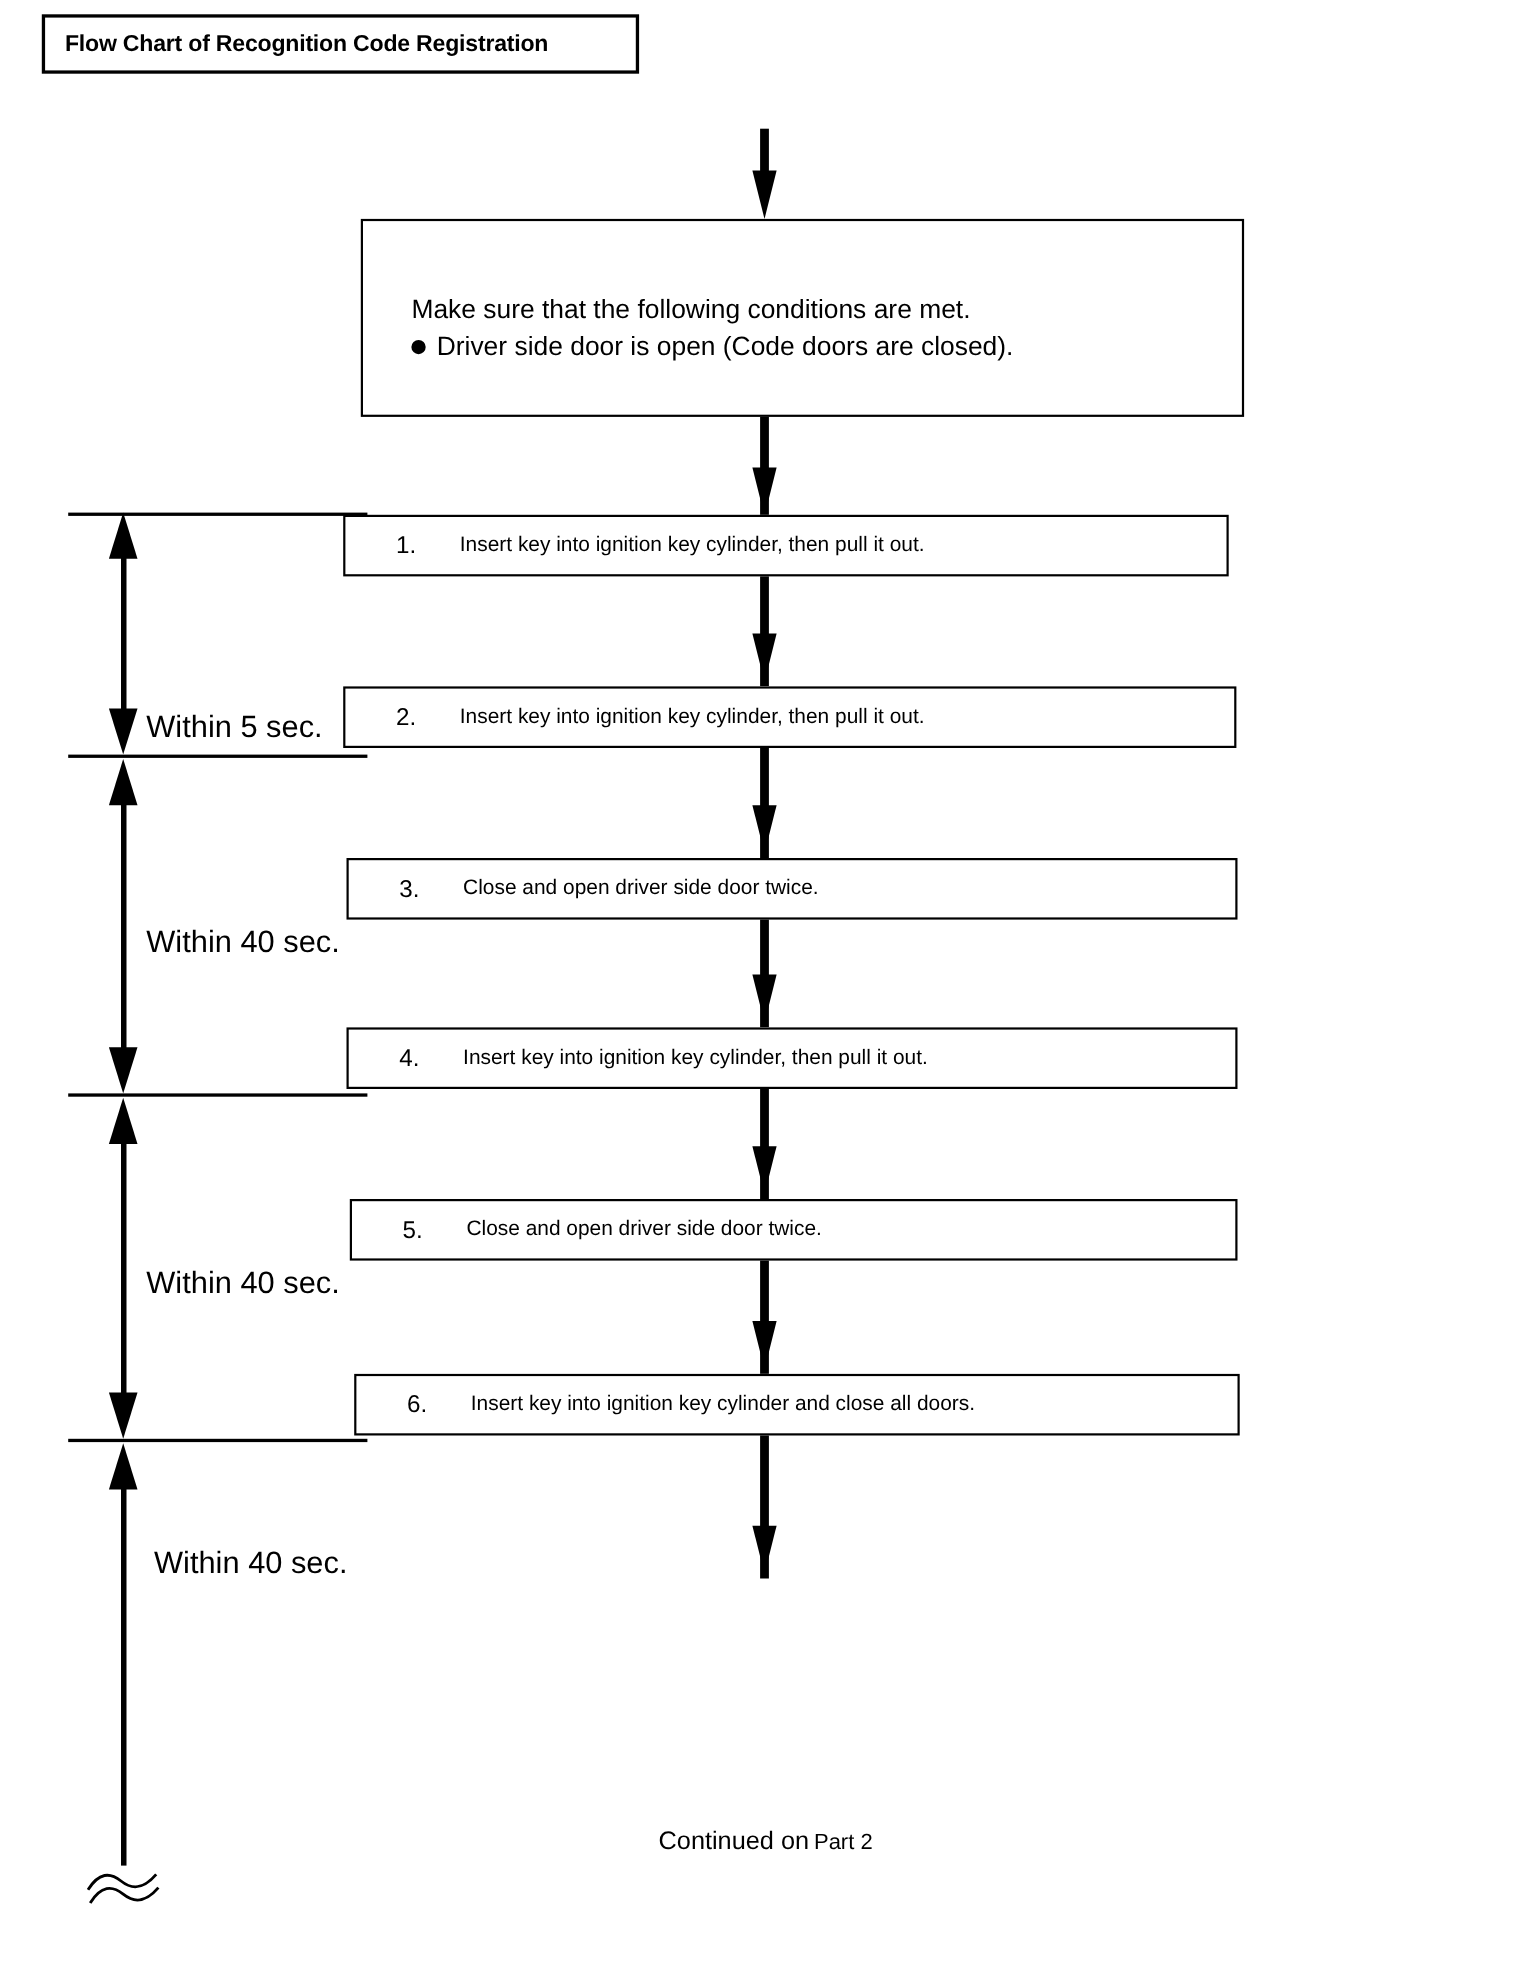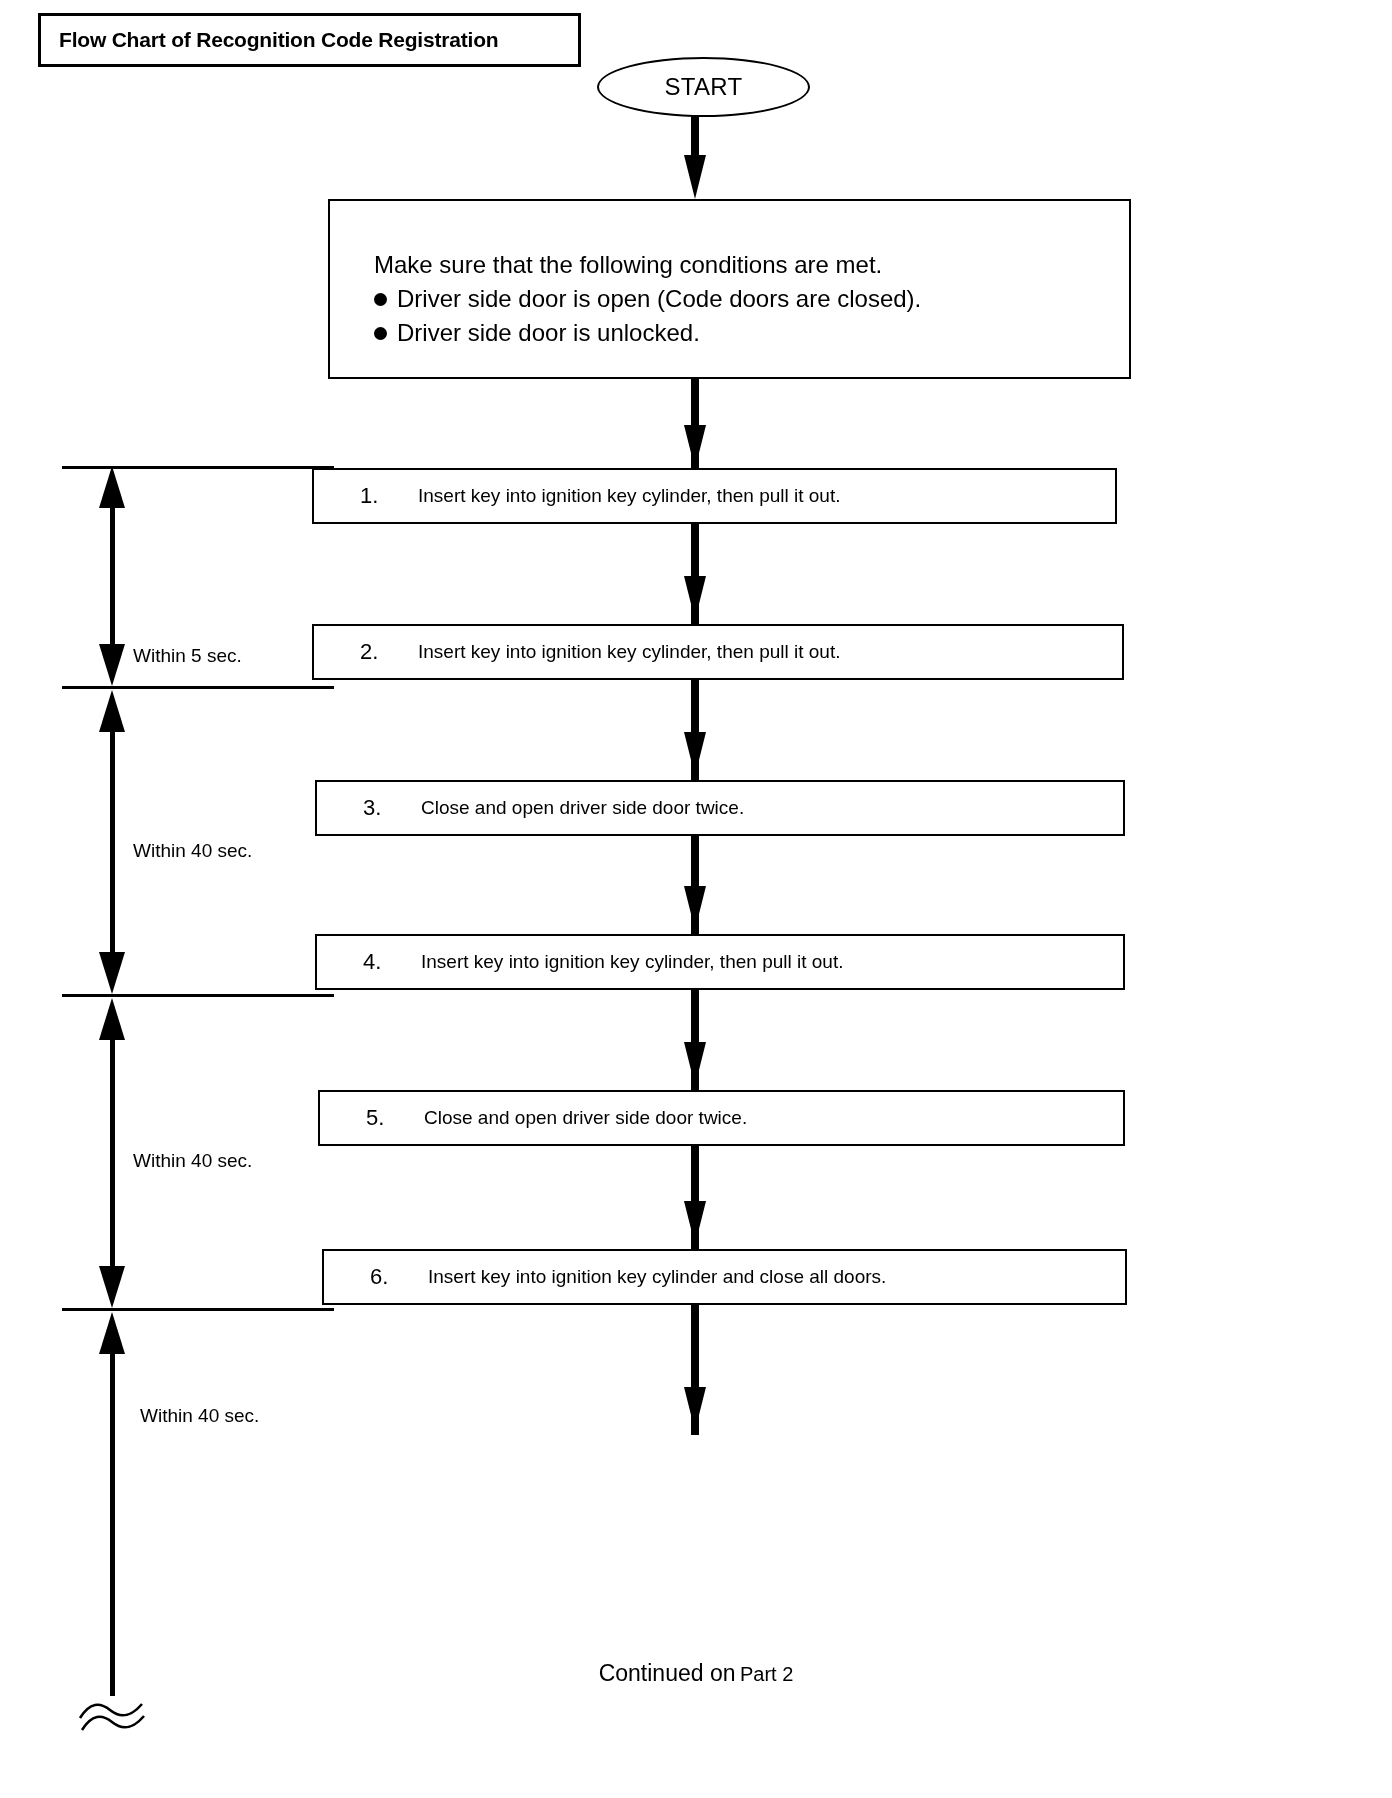--- a/index.html
+++ b/index.html
@@ -135,21 +135,21 @@
     left:99px;
     width:0;height:0;
     border-left:13px solid transparent;
     border-right:13px solid transparent;
   }
   .tarrow-up{ border-bottom:42px solid #000; }
   .tarrow-down{ border-top:42px solid #000; }
 
   .time-label{
     position:absolute;
-    font-size:19px;
+    font-size:28px;
     white-space:nowrap;
     text-align:center;
   }
 
   
   .squiggle{
     position:absolute;
     left:78px; top:1690px;
     width:80px; height:45px;
   }
@@ -166,37 +166,31 @@
 </style>
 </head>
 <body>
 
 <div id="page">
 
   <div class="title-box">
     <span class="title-text">Flow Chart of Recognition Code Registration</span>
   </div>
 
-  <div class="start-ellipse">
-    <span class="start-text">START</span>
-  </div>
 
   <div class="conn" style="left:695px; top:117px;">
     <div class="shaft" style="height:44px;"></div>
     <div class="head" style="top:38px;"></div>
   </div>
 
   <div class="proc-box cond-box">
     <div class="cond-line">Make sure that the following conditions are met.</div>
     <div class="cond-line">
       <span class="cond-bullet"></span><span>Driver side door is open (Code doors are closed).</span>
     </div>
-    <div class="cond-line">
-      <span class="cond-bullet"></span><span>Driver side door is unlocked.</span>
-    </div>
   </div>
 
   <div class="conn" style="left:695px; top:379px;">
     <div class="shaft" style="height:90px;"></div>
     <div class="head" style="top:46px;"></div>
   </div>
 
   <div class="proc-box step-box" style="left:312px; top:468px; width:805px;">
     <span class="step-num">1.</span>
     <span class="step-text">Insert key into ignition key cylinder, then pull it out.</span>

